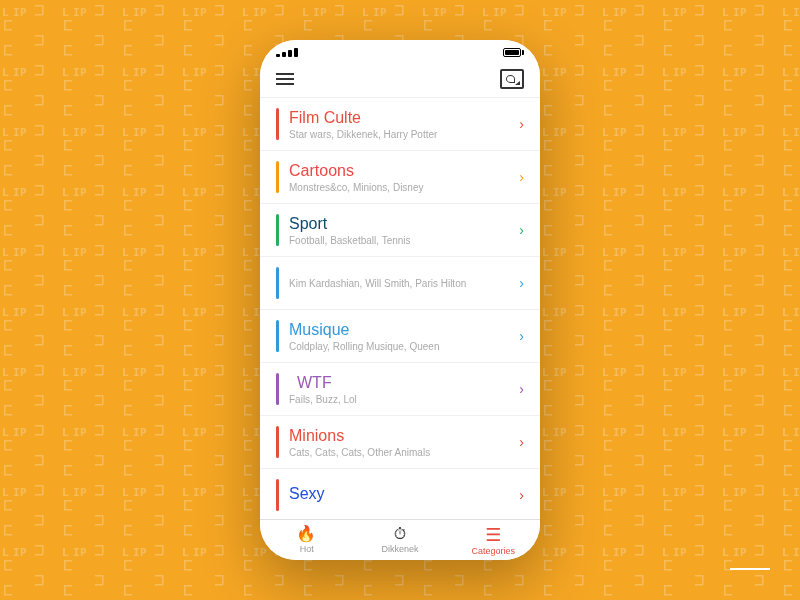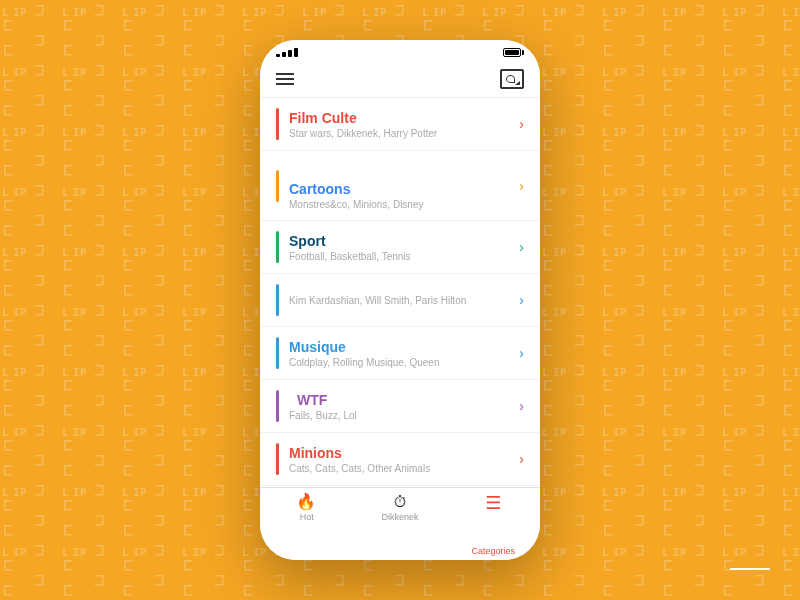--- a/index.html
+++ b/index.html
@@ -196,22 +196,22 @@
     .category-color-bar {
       width: 3px;
       height: 32px;
       border-radius: 2px;
       margin-right: 10px;
       flex-shrink: 0;
     }
 
     .category-text { flex: 1; }
     .category-name {
-      font-size: 14px;
-      font-weight: 700;
+      font-size: 16px;
+      font-weight: 400;
       margin-bottom: 2px;
     }
     .category-sub {
       font-size: 10px;
       color: #aaa;
     }
 
     .chevron-right {
       font-size: 14px;
       font-weight: 300;
@@ -236,21 +236,20 @@
     .tab-icon {
       font-size: 16px;
       line-height: 1;
     }
     .tab-label {
       font-size: 9px;
       color: #999;
     }
     .tab-label.active {
       color: #e74c3c;
-      margin-top: 32px;
     }
     .tab-icon.active-red { color: #e74c3c; }
   </style>
 </head>
 <body>
 
 <div class="bg-pattern">
   <svg xmlns="http://www.w3.org/2000/svg" width="800" height="600">
     <defs>
       <pattern id="pat" x="0" y="0" width="60" height="60" patternUnits="userSpaceOnUse">
@@ -321,21 +320,21 @@
         <div class="category-color-bar" style="background: rgb(231, 76, 60);"></div>
         <div class="category-text">
           <div class="category-name" style="color: rgb(231, 76, 60);">Film Culte</div>
           <div class="category-sub">Star wars, Dikkenek, Harry Potter</div>
         </div>
         <span class="chevron-right" style="color: rgb(231, 76, 60);">›</span>
       </div>
       <div class="category-item">
         <div class="category-color-bar" style="background: rgb(243, 156, 18);"></div>
         <div class="category-text">
-          <div class="category-name" style="color: #3b82f6; margin-top: 20px;">Cartoons</div>
+          <div class="category-name" style="color: #ef4444;">Cartoons</div>
           <div class="category-sub">Monstres&amp;co, Minions, Disney</div>
         </div>
         <span class="chevron-right" style="color: rgb(243, 156, 18);">›</span>
       </div>
       <div class="category-item">
         <div class="category-color-bar" style="background: rgb(39, 174, 96);"></div>
         <div class="category-text">
           <div class="category-name" style="color: #0c4a6e;">Sport</div>
           <div class="category-sub">Football, Basketball, Tennis</div>
         </div>

